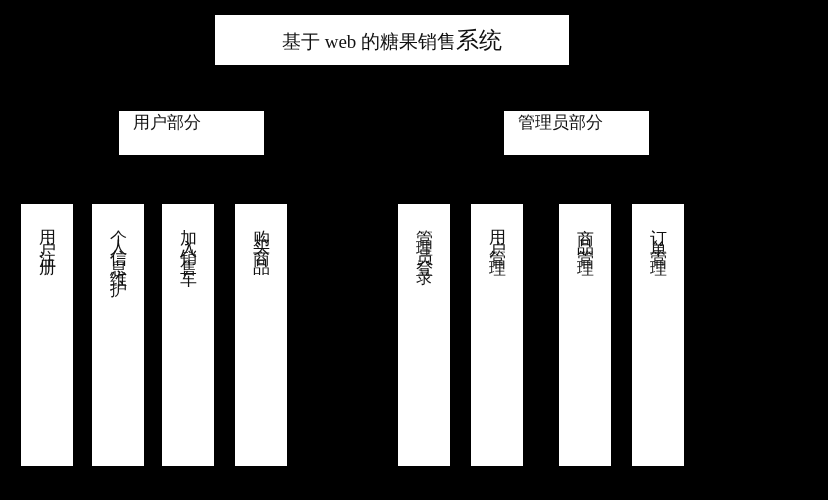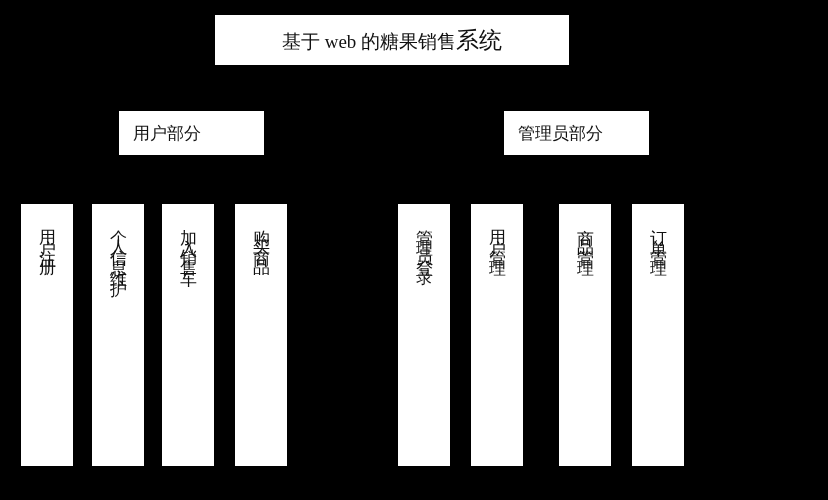--- a/index.html
+++ b/index.html
@@ -34,21 +34,20 @@
     font-family: "Liberation Sans", "DejaVu Sans", sans-serif;
     font-weight: 400;
   }
   .section-box {
     position: absolute;
     top: 111px;
     width: 145px;
     height: 44px;
     background: #ffffff;
     display: flex;
-    align-items: center;
     padding-left: 14px;
     box-sizing: border-box;
     font-size: 17px;
   }
   .vbox {
     position: absolute;
     top: 204px;
     width: 52px;
     height: 262px;
     background: #ffffff;

